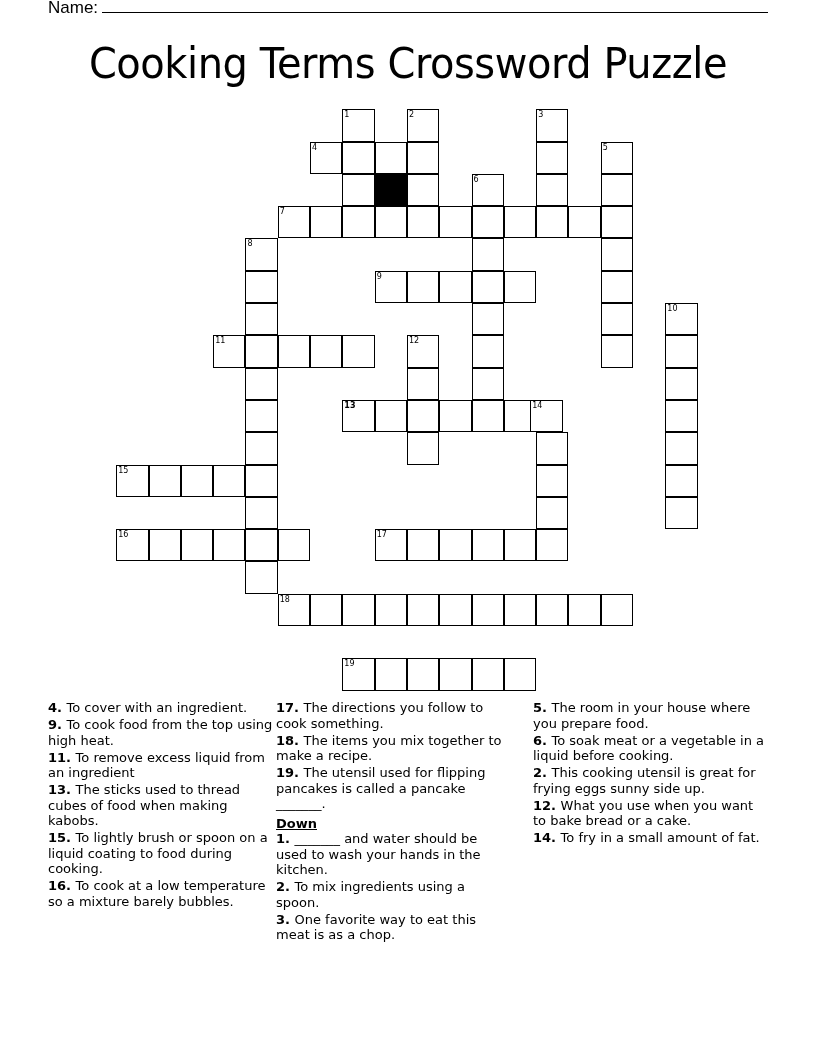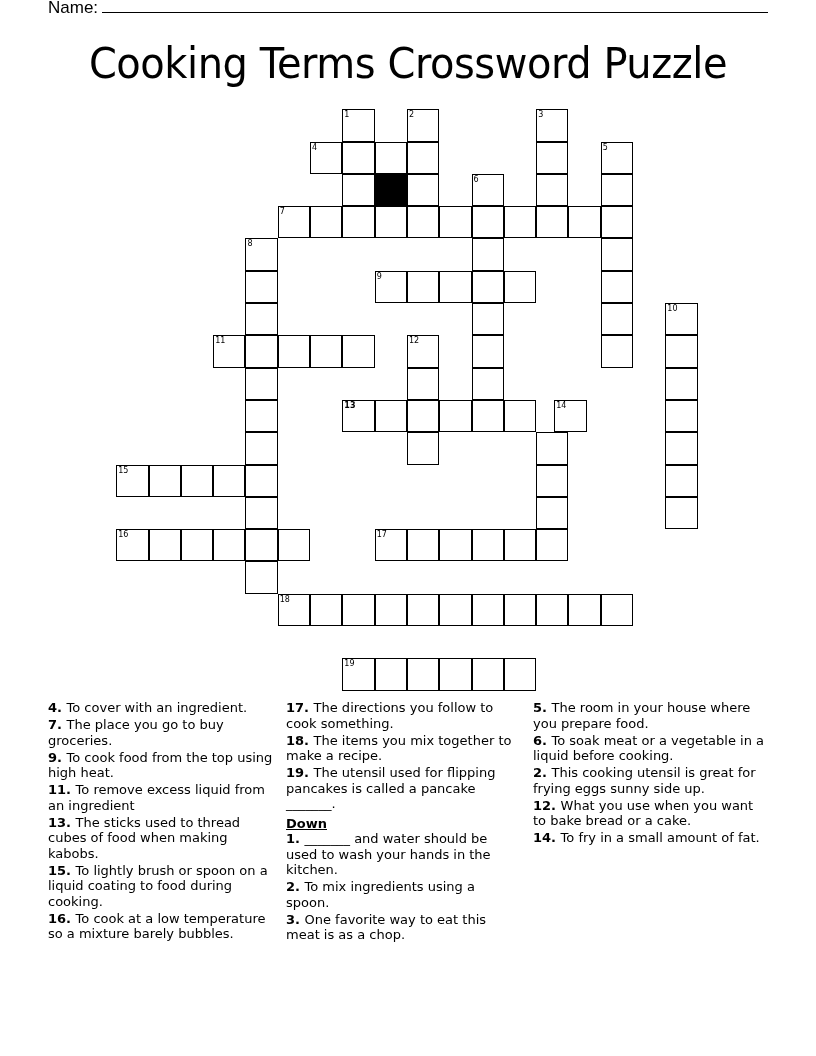--- a/index.html
+++ b/index.html
@@ -114,21 +114,21 @@
     </div>
     <div class="cell" style="left: 290.7px; top: 258.4px;"></div>
     <div class="cell" style="left: 290.7px; top: 290.7px;"></div>
     <div class="cell" style="left: 290.7px; top: 323px;"></div>
     <div class="cell" style="left: 226.1px; top: 290.7px; font-weight: bold;">
       <span class="num">13</span>
     </div>
     <div class="cell" style="left: 258.4px; top: 290.7px;"></div>
     <div class="cell" style="left: 323px; top: 290.7px;"></div>
     <div class="cell" style="left: 387.6px; top: 290.7px;"></div>
-    <div class="cell" style="left: 438px; top: 290.7px;">
+    <div class="cell" style="left: 414px; top: 290.7px;">
       <span class="num">14</span>
     </div>
     <div class="cell" style="left: 419.9px; top: 323px;"></div>
     <div class="cell" style="left: 419.9px; top: 355.3px;"></div>
     <div class="cell" style="left: 419.9px; top: 387.6px;"></div>
     <div class="cell" style="left: 419.9px; top: 419.9px;"></div>
     <div class="cell" style="left: 0px; top: 355.3px;">
       <span class="num">15</span>
     </div>
     <div class="cell" style="left: 32.3px; top: 355.3px;"></div>
@@ -168,30 +168,29 @@
     <div class="cell" style="left: 290.7px; top: 549.1px;"></div>
     <div class="cell" style="left: 323px; top: 549.1px;"></div>
     <div class="cell" style="left: 355.3px; top: 549.1px;"></div>
     <div class="cell" style="left: 387.6px; top: 549.1px;"></div>
     <div class="cell black" style="left: 258.4px; top: 64.6px;"></div>
   </div>
 
 <div class="clues" style="left:48px;">
   <div>
       <div class="clue"><b>4. </b><span>To cover with an ingredient.</span></div>
-      <div class="clue"><b>7. </b><span>The place you go to buy groceries.</span></div>
       <div class="clue"><b>9. </b><span>To cook food from the top using high heat.</span></div>
       <div class="clue"><b>11. </b><span>To remove excess liquid from an ingredient</span></div>
       <div class="clue"><b>13. </b><span>The sticks used to thread cubes of food when making kabobs.</span></div>
       <div class="clue"><b>15. </b><span>To lightly brush or spoon on a liquid coating to food during cooking.</span></div>
       <div class="clue"><b>16. </b><span>To cook at a low temperature so a mixture barely bubbles.</span></div>
     </div>
 </div>
 
-<div class="clues" style="left:286px;">
+<div class="clues" style="left:276px;">
   <div>
       <div class="clue"><b>17. </b><span>The directions you follow to cook something.</span></div>
       <div class="clue"><b>18. </b><span>The items you mix together to make a recipe.</span></div>
       <div class="clue"><b>19. </b><span>The utensil used for flipping pancakes is called a pancake _______.</span></div>
     </div>
   <div class="hdr" style="margin-top:4px;">Down</div>
   <div>
       <div class="clue"><b>1. </b><span>_______ and water should be used to wash your hands in the kitchen.</span></div>
       <div class="clue"><b>2. </b><span>To mix ingredients using a spoon.</span></div>
       <div class="clue"><b>3. </b><span>One favorite way to eat this meat is as a chop.</span></div>

